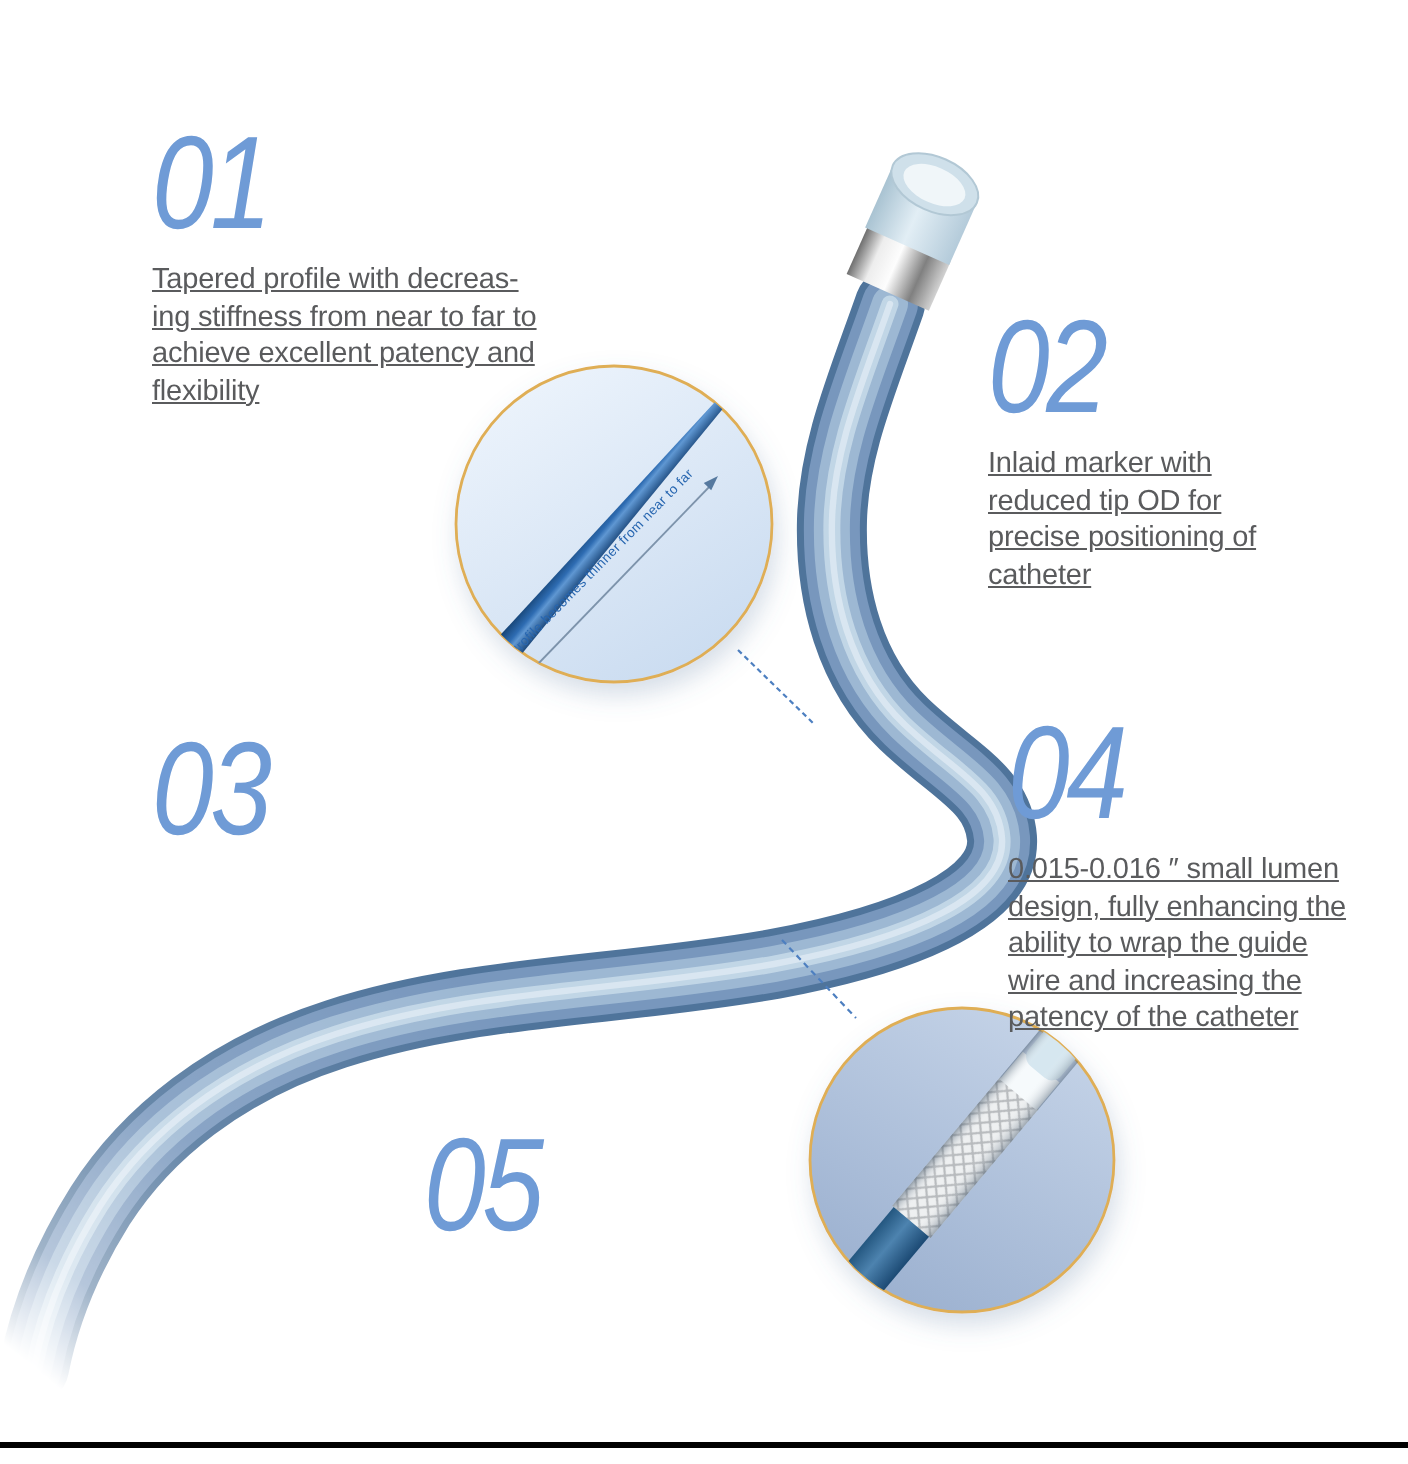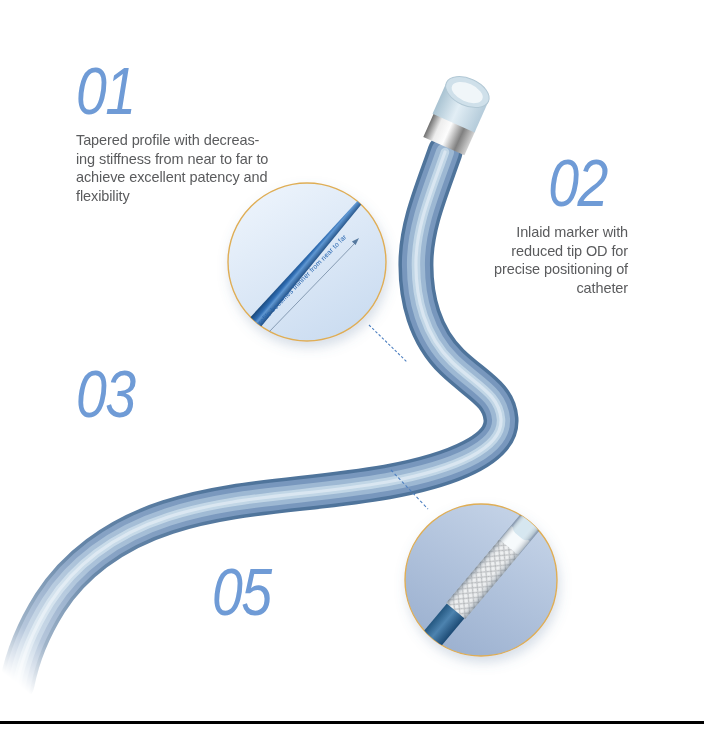--- a/index.html
+++ b/index.html
@@ -23,23 +23,24 @@
     transform-origin:0 0;
     white-space:pre;
   }
   .desc{
     margin-top:7px;
     font-size:14.5px;
     line-height:18.6px;
     color:#5a5b5d;
     white-space:pre;
     letter-spacing:-0.1px;
+    text-decoration:underline;
   }
   .f1{left:76px;top:26px;}
-  .f2{left:494px;top:118px;text-align:right;}
+  .f2{left:494px;top:118px;}
   .f3{left:76px;top:329px;}
   .f4{left:504px;top:321px;}
   .f5{left:212px;top:527px;}
   .bottom-rule{
     position:absolute;left:0;top:721px;width:704px;height:2.5px;
     background:#000000;
   }
 </style>
 </head>
 <body>
@@ -169,19 +170,27 @@
     <div class="desc">Inlaid marker with
 reduced tip OD for
 precise positioning of
 catheter</div>
   </div>
 
   <div class="feature f3">
     <div class="num">03</div>
   </div>
 
+  <div class="feature f4">
+    <div class="num">04</div>
+    <div class="desc">0.015-0.016 ″ small lumen
+design, fully enhancing the
+ability to wrap the guide
+wire and increasing the
+patency of the catheter</div>
+  </div>
 
   <div class="feature f5">
     <div class="num">05</div>
   </div>
 
   <div class="bottom-rule"></div>
 </div>
 
 </body></html>

